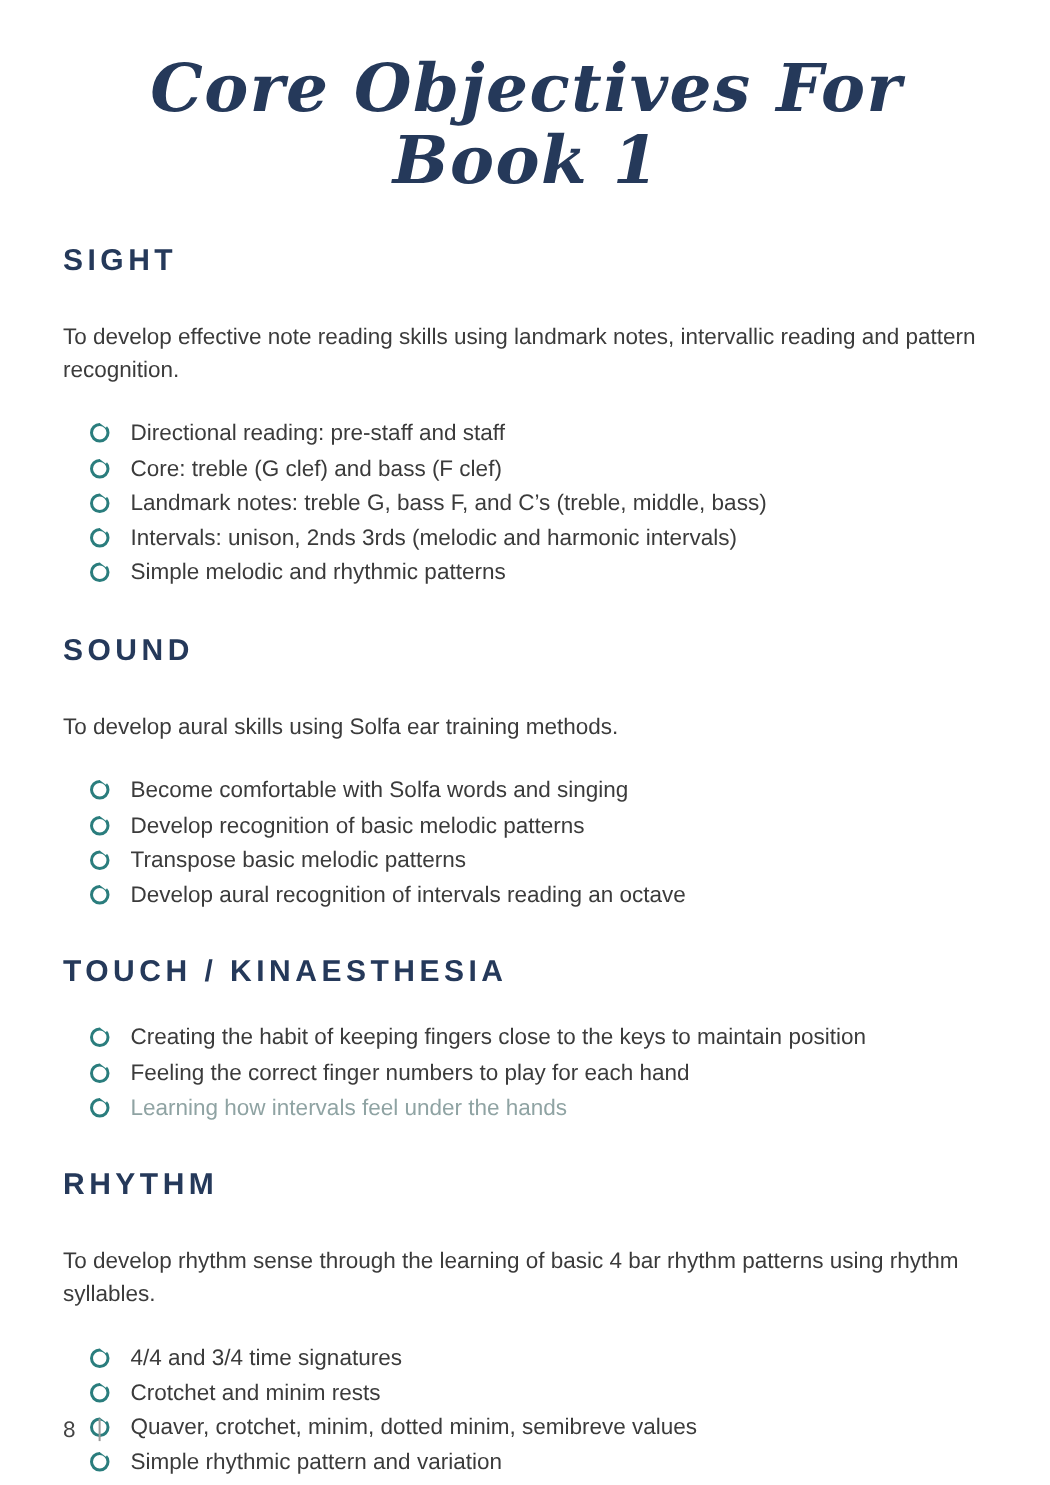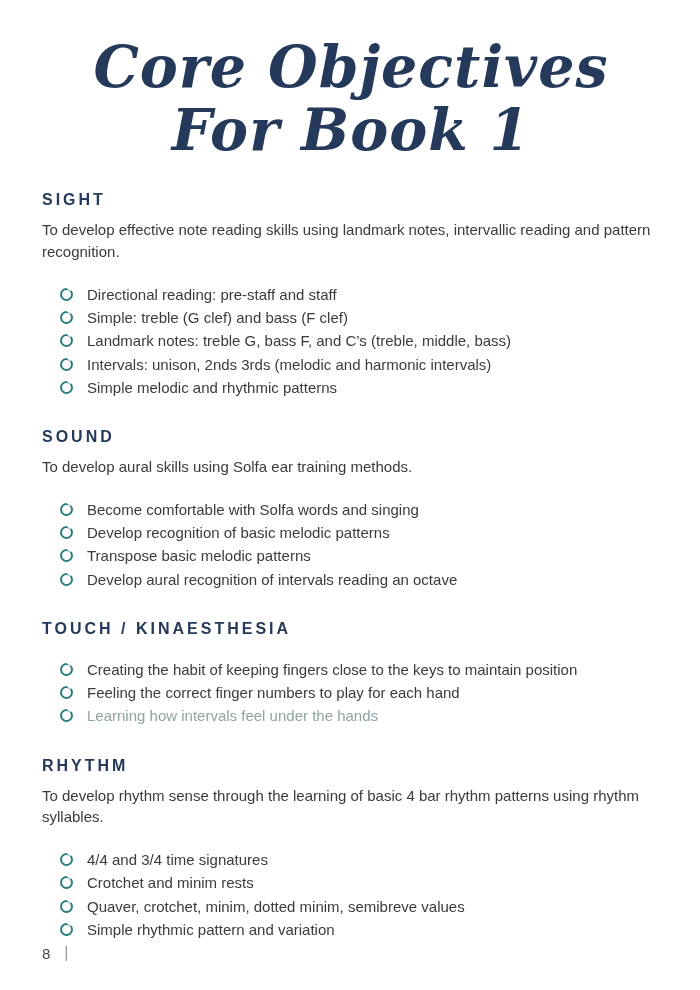--- a/index.html
+++ b/index.html
@@ -14,37 +14,37 @@
   }
   .page {
     box-sizing: border-box;
     padding: 26px 40px 0 42px;
   }
   .doc-title {
     text-align: center;
     font-family: "DejaVu Serif", serif;
     font-style: italic;
     font-weight: 700;
-    font-size: 57px;
+    font-size: 44px;
     letter-spacing: 1px;
     color: #25395a;
     margin: 10px 0 6px 0;
     line-height: 1.1;
   }
   .section-heading {
-    font-size: 16px;
+    font-size: 20px;
     font-weight: 700;
     letter-spacing: 3px;
     color: #25395a;
     margin: 30px 0 0 0;
   }
   .section-desc {
     font-size: 15px;
     line-height: 1.45;
-    margin: 10px 0 12px 0;
+    margin: 28px 0 12px 0;
     color: #3b3b3b;
   }
   .bullet-list {
     list-style: none;
     margin: 22px 0 4px 0;
     padding: 0 0 0 18px;
   }
   .bullet-item {
     display: flex;
     align-items: flex-start;
@@ -98,21 +98,21 @@
 
   <h2 class="section-heading">SIGHT</h2>
   <p class="section-desc">To develop effective note reading skills using landmark notes, intervallic reading and pattern recognition.</p>
   <ul class="bullet-list">
     <li class="bullet-item">
       <span class="ring"></span>
       <span>Directional reading: pre-staff and staff</span>
     </li>
     <li class="bullet-item">
       <span class="ring"></span>
-      <span>Simple: treble (G clef) and bass (F clef)</span>
+      <span>Core: treble (G clef) and bass (F clef)</span>
     </li>
     <li class="bullet-item">
       <span class="ring"></span>
       <span>Landmark notes: treble G, bass F, and C’s (treble, middle, bass)</span>
     </li>
     <li class="bullet-item">
       <span class="ring"></span>
       <span>Intervals: unison, 2nds 3rds (melodic and harmonic intervals)</span>
     </li>
     <li class="bullet-item">

